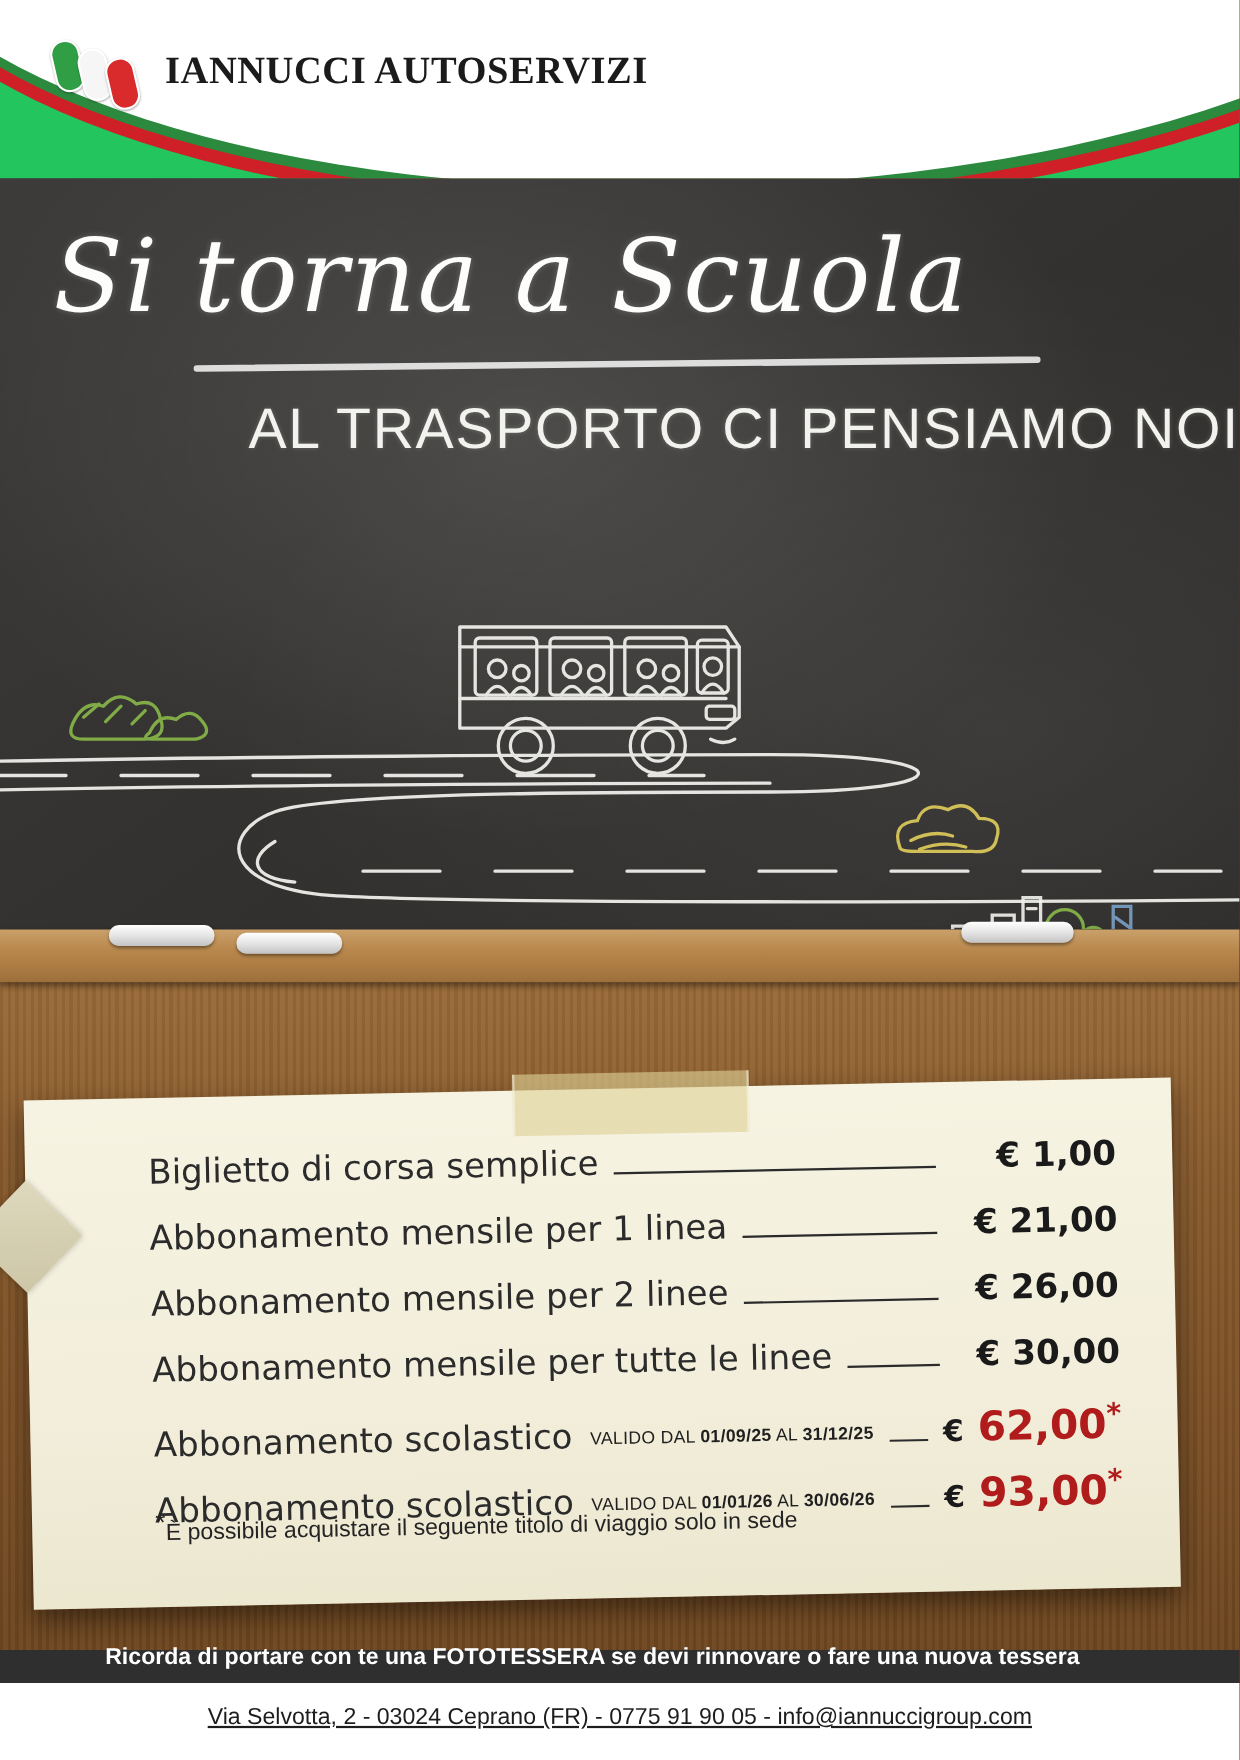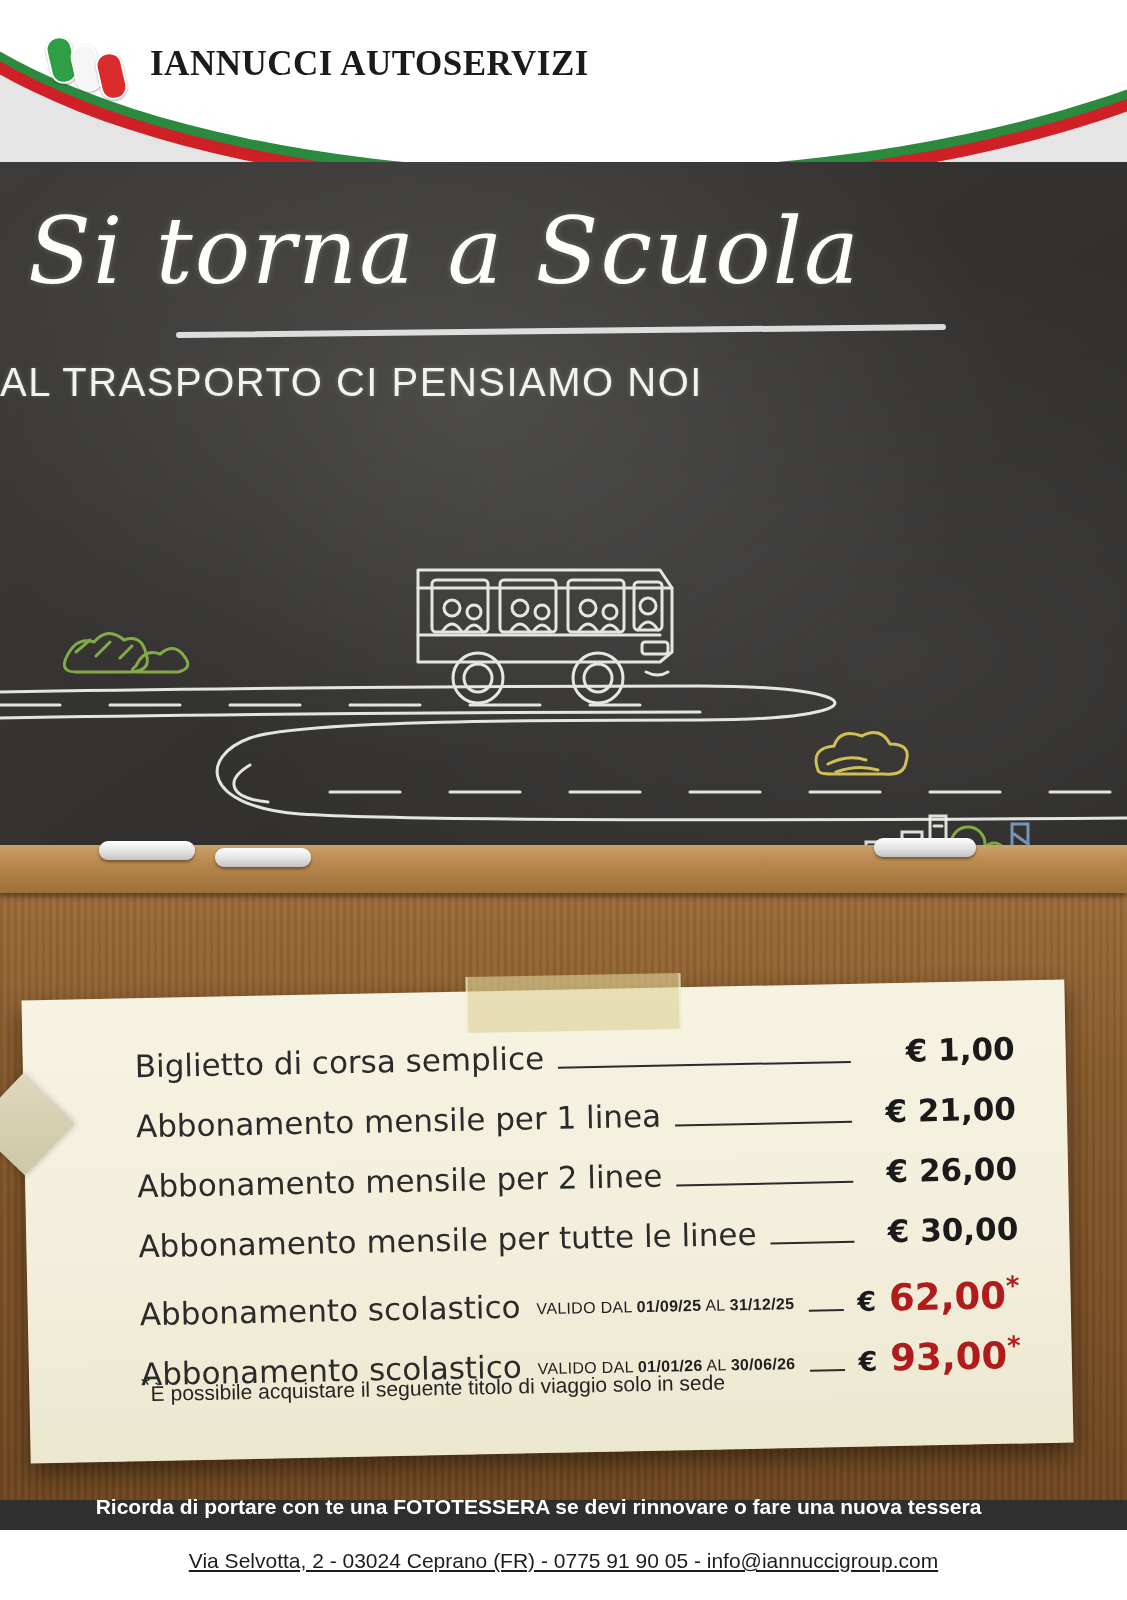--- a/index.html
+++ b/index.html
@@ -9,21 +9,21 @@
     background: #2f2f2f;
     position: relative;
     overflow: hidden;
   }
 
   
   .header {
     position: absolute;
     left: 0; top: 0;
     width: 1127px; height: 162px;
-    background: #e5e5e5;
+    background: #22c55e;
     overflow: hidden;
     z-index: 6;
   }
   
   .header .swoosh {
     position: absolute;
     left: -120px; top: -420px;
     width: 1500px; height: 590px;
     background: #ffffff;
     border-radius: 0 0 52% 46%;
@@ -85,44 +85,43 @@
       radial-gradient(ellipse at 42% 38%, rgba(255,255,255,.11) 0%, rgba(255,255,255,0) 58%),
       radial-gradient(ellipse at 80% 75%, rgba(255,255,255,.07) 0%, rgba(255,255,255,0) 55%),
       linear-gradient(145deg, #3d3c3a 0%, #343331 45%, #2a2928 100%);
     z-index: 1;
     overflow: hidden;
   }
   .board-title {
     position: absolute;
     left: 0; top: 78px;
     width: 930px;
-    text-align: left;
+    text-align: center;
     font-family: "DejaVu Serif", serif;
     font-style: italic;
     font-size: 92px;
     color: #fdfdfb;
     letter-spacing: 2px;
     text-shadow: 0 0 6px rgba(255,255,255,.22);
-    margin-left: 28px;
   }
   .board-rule {
     position: absolute;
     left: 176px; top: 208px;
     width: 770px; height: 6px;
     background: rgba(255,255,255,.82);
     border-radius: 3px;
     transform: rotate(-0.6deg);
     box-shadow: 0 5px 0 -3px rgba(255,255,255,.35);
   }
   .board-sub {
     position: absolute;
     left: 0; top: 240px;
     width: 1127px;
-    text-align: left;
-    font-size: 40px;
+    text-align: right;
+    font-size: 52px;
     letter-spacing: 1.5px;
     color: #f2f2ef;
     text-shadow: 0 0 5px rgba(255,255,255,.2);
   }
   .chalk-art { position: absolute; left: 0; top: 300px; width: 1127px; height: 425px; }
 
   
   .ledge {
     position: absolute;
     left: 0; top: 845px;

